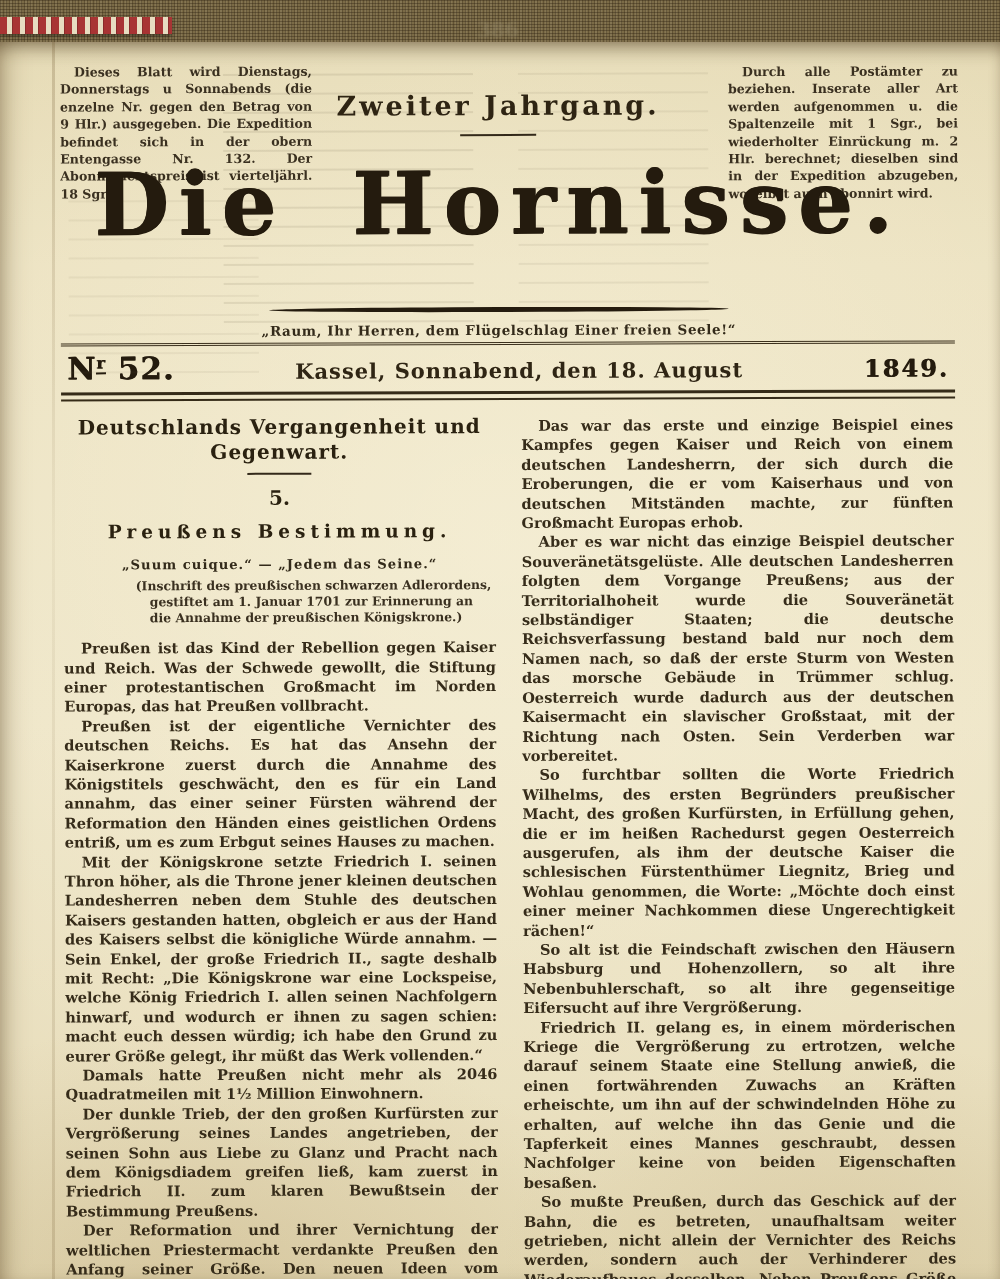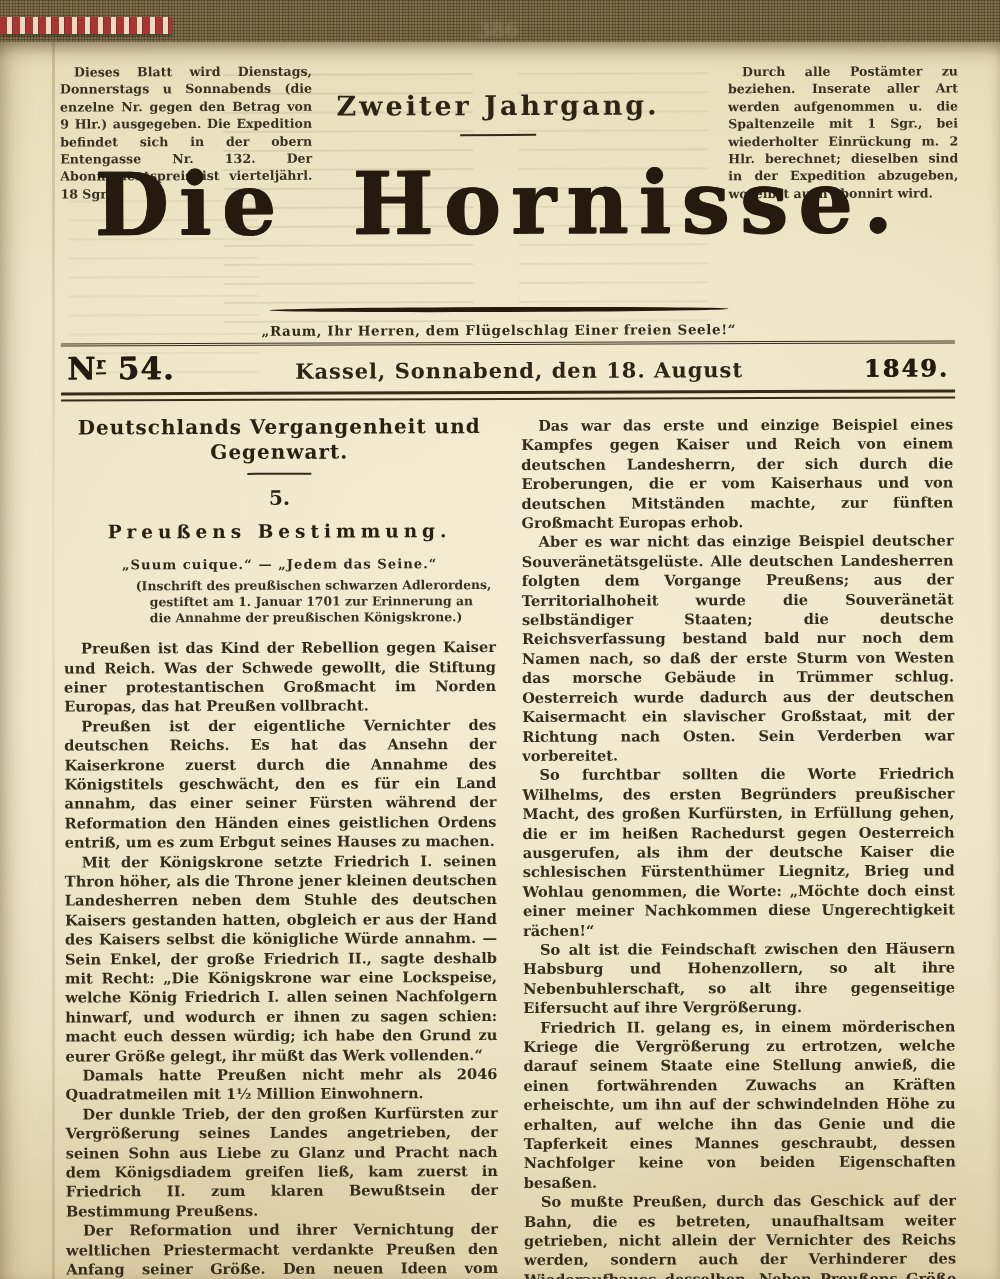--- a/index.html
+++ b/index.html
@@ -112,21 +112,21 @@
 
         <div class="spindle"></div>
 
         <div class="motto">„Raum, Ihr Herren, dem Flügelschlag Einer freien Seele!“</div>
       </div>
 
       <div class="dateline-wrap">
         <div class="dateline">
           <div class="issue-no">
             <span>N</span><sup>r</sup>
-            <span>54.</span>
+            <span>52.</span>
           </div>
           <div class="dateline-center">Kassel, Sonnabend, den 18. August</div>
           <div class="year">1849.</div>
         </div>
         <div class="double-rule"></div>
       </div>
 
       <div class="columns">
 
         <div class="col left">

